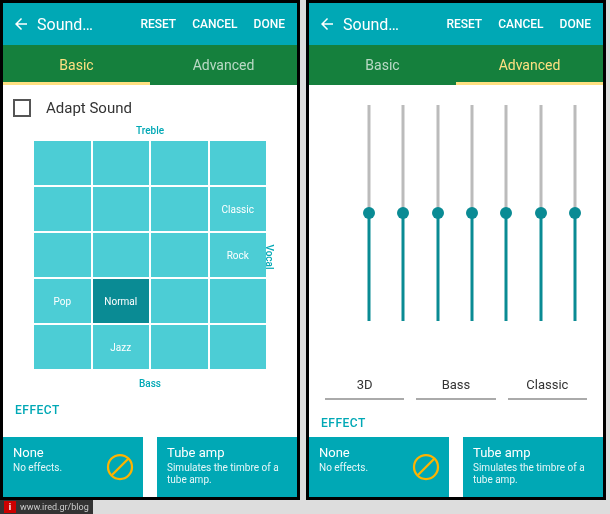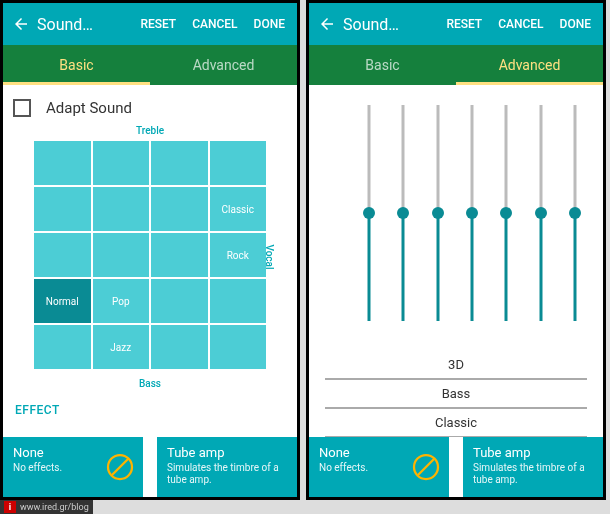--- a/index.html
+++ b/index.html
@@ -38,21 +38,21 @@
   .eq-wrap { position: relative; height: 250px; margin-top: 6px; }
   .eq-ylabels { position: absolute; left: 0; top: 0; bottom: 30px; width: 34px; }
   .ylab { position: absolute; font-size: 10px; color: #888; right: 2px; }
   .eq-sliders { position: absolute; left: 38px; right: 6px; top: 4px; bottom: 30px; display: flex; justify-content: space-between; }
   .slider { position: relative; width: 24px; height: 100%; }
   .track-top { position: absolute; left: 50%; transform: translateX(-50%); top: 0; width: 3px; height: 50%; background: #bbb; }
   .track-bot { position: absolute; left: 50%; transform: translateX(-50%); bottom: 0; width: 3px; height: 50%; background: #0a8b94; }
   .thumb { position: absolute; left: 50%; top: 50%; transform: translate(-50%,-50%); width: 12px; height: 12px; border-radius: 50%; background: #0a8b94; }
   .eq-xlabels { position: absolute; left: 38px; right: 6px; bottom: 6px; display: flex; justify-content: space-between; }
   .xlab { font-size: 10px; color: #555; width: 24px; text-align: center; }
-  .sfx-row { display: flex; gap: 0; margin-top: 0; flex-direction: column; }
+  .sfx-row { display: flex; gap: 0; margin-top: 20px; }
   .sfx { flex: 1; text-align: center; font-size: 13px; color: #333; padding: 6px 0; border-bottom: 2px solid #aaa; margin: 0 6px; }
   .footer { position: absolute; bottom: 0; left: 0; height: 14px; background: #333; color: #ccc; font-size: 9px; display: flex; align-items: center; padding: 0 4px; z-index: 10; }
   .footer .i { background: #c00; color: #fff; width: 12px; height: 12px; display: inline-flex; align-items: center; justify-content: center; font-weight: bold; margin-right: 4px; font-size: 9px; }
 </style>
 </head>
 <body>
 
 <div class="container">
 
   <div class="phone">
@@ -89,22 +89,22 @@
           <div class="cell"></div>
           <div class="cell"></div>
           <div class="cell"></div>
           <div class="cell"></div>
           <div class="cell"></div>
           <div class="cell">Classic</div>
           <div class="cell"></div>
           <div class="cell"></div>
           <div class="cell"></div>
           <div class="cell">Rock</div>
+          <div class="cell">Pop</div>
           <div class="cell sel">Normal</div>
-          <div class="cell">Pop</div>
           <div class="cell"></div>
           <div class="cell"></div>
           <div class="cell"></div>
           <div class="cell">Jazz</div>
           <div class="cell"></div>
           <div class="cell"></div>
           <div class="cell"></div>
           <div class="cell"></div>
           <div class="cell"></div>
           <div class="cell"></div>

